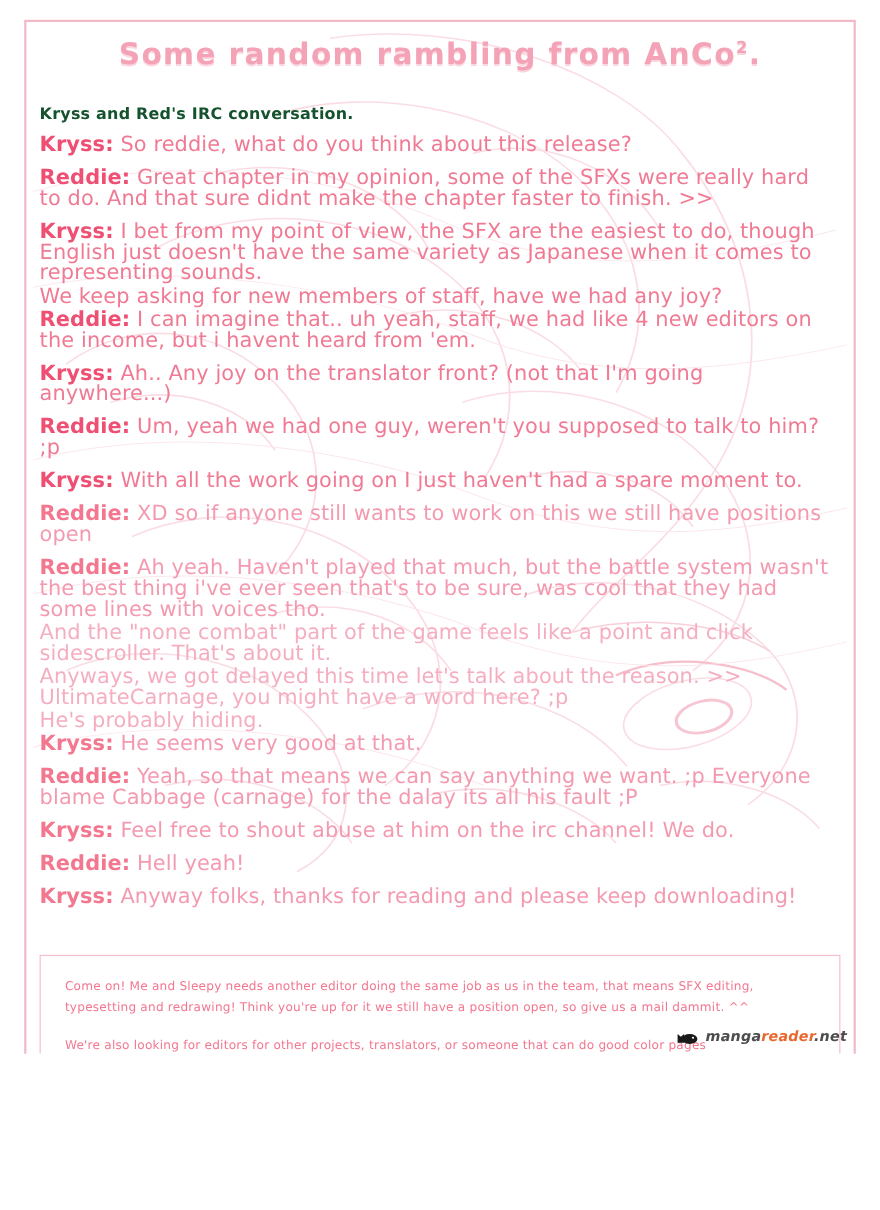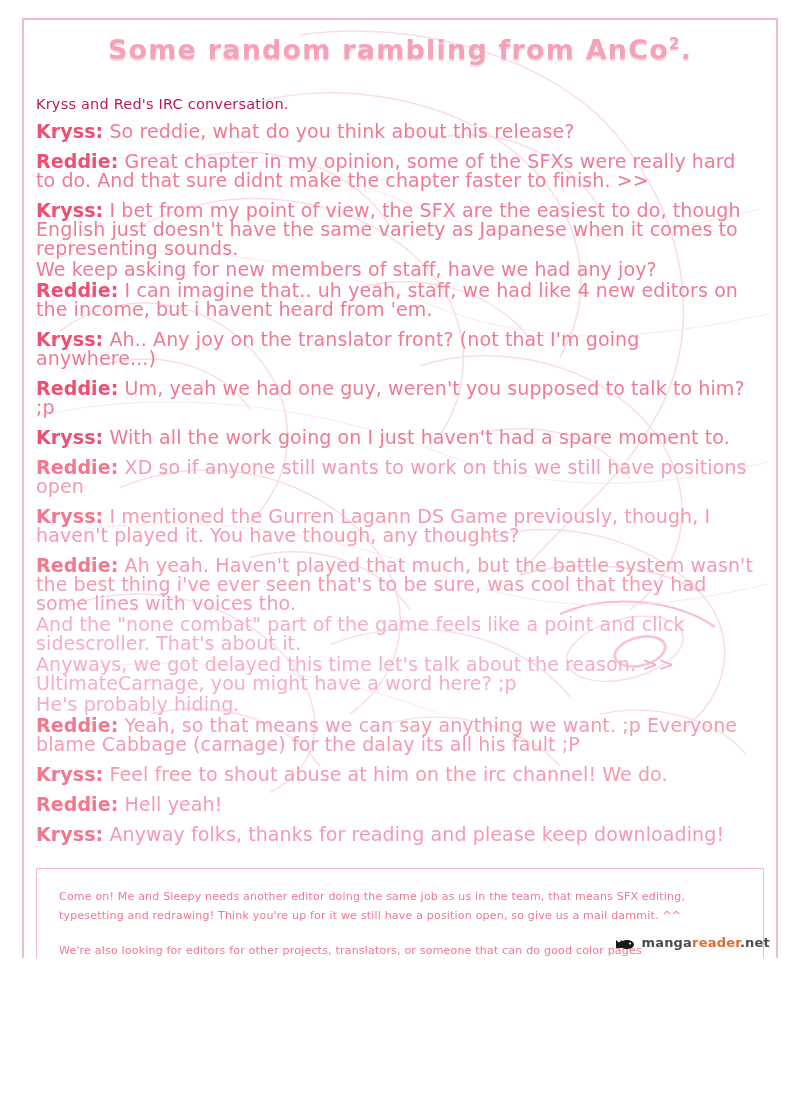--- a/index.html
+++ b/index.html
@@ -57,22 +57,22 @@
     text-shadow: 0 2px 0 rgba(244,163,182,0.45);
   }
   .title sup {
     font-size: 15px;
   }
   .subtitle {
     position: absolute;
     left: 36px;
     top: 96px;
     font-size: 14.5px;
-    font-weight: normal;
-    color: #be185d;
+    font-weight: bold;
+    color: #14532d;
     letter-spacing: 0.2px;
     text-align: center;
   }
   .chat {
     position: absolute;
     left: 36px;
     top: 122px;
     width: 722px;
   }
   .line {
@@ -121,20 +121,21 @@
   .watermark {
     position: absolute;
     right: 30px;
     bottom: 8px;
     display: flex;
     align-items: center;
     gap: 5px;
     font-size: 13px;
     color: #4d4d4d;
     font-family: "DejaVu Sans", sans-serif;
+    font-style: italic;
   }
   .watermark .mark-icon {
     width: 22px;
     height: 14px;
     display: inline-block;
   }
   .watermark .mark-text {
     font-weight: bold;
     letter-spacing: 0.2px;
   }
@@ -195,25 +196,25 @@
 
   <div class="line"><span class="who">Kryss:</span><span> So reddie, what do you think about this release?</span></div>
       <div class="line"><span class="who">Reddie:</span><span> Great chapter in my opinion, some of the SFXs were really hard to do. And that sure didnt make the chapter faster to finish. &gt;&gt;</span></div>
       <div class="line tight"><span class="who">Kryss:</span><span> I bet from my point of view, the SFX are the easiest to do, though English just doesn't have the same variety as Japanese when it comes to representing sounds.</span></div>
       <div class="line tight"><span>We keep asking for new members of staff, have we had any joy?</span></div>
       <div class="line"><span class="who">Reddie:</span><span> I can imagine that.. uh yeah, staff, we had like 4 new editors on the income, but i havent heard from 'em.</span></div>
       <div class="line"><span class="who">Kryss:</span><span> Ah.. Any joy on the translator front? (not that I'm going anywhere...)</span></div>
       <div class="line"><span class="who">Reddie:</span><span> Um, yeah we had one guy, weren't you supposed to talk to him? ;p</span></div>
       <div class="line"><span class="who">Kryss:</span><span> With all the work going on I just haven't had a spare moment to.</span></div>
       <div class="line faded"><span class="who">Reddie:</span><span> XD  so if anyone still wants to work on this we still have positions open</span></div>
-      <div class="line faded"><span class="who">Kryss:</span><span> I mentioned the Gurren Lagann DS Game previously, though, I haven't played it. You have though, any thoughts?</span></div>
       <div class="line faded tight"><span class="who">Reddie:</span><span> Ah yeah. Haven't played that much, but the battle system wasn't the best thing i've ever seen that's to be sure, was cool that they had some lines with voices tho.</span></div>
       <div class="line extrafade tight tight"><span>And the "none combat" part of the game feels like a point and click sidescroller. That's about it.</span></div>
       <div class="line extrafade tight tight"><span>Anyways, we got delayed this time let's talk about the reason. &gt;&gt; UltimateCarnage, you might have a word here? ;p</span></div>
       <div class="line extrafade tight"><span>He's probably hiding.</span></div>
+      <div class="line faded"><span class="who">Kryss:</span><span> He seems very good at that.</span></div>
       <div class="line faded"><span class="who">Reddie:</span><span> Yeah, so that means we can say anything we want. ;p Everyone blame Cabbage (carnage) for the dalay its all his fault ;P</span></div>
       <div class="line faded"><span class="who">Kryss:</span><span> Feel free to shout abuse at him on the irc channel! We do.</span></div>
       <div class="line faded"><span class="who">Reddie:</span><span> Hell yeah!</span></div>
       <div class="line faded"><span class="who">Kryss:</span><span> Anyway folks, thanks for reading and please keep downloading!</span></div>
     </div>
 
   <div class="notebox">
 
   <p>Come on! Me and Sleepy needs another editor doing the same job as us in the team, that means SFX editing, typesetting and redrawing! Think you're up for it we still have a position open, so give us a mail dammit. ^^</p>
       <p>We're also looking for editors for other projects, translators, or someone that can do good color pages</p>

